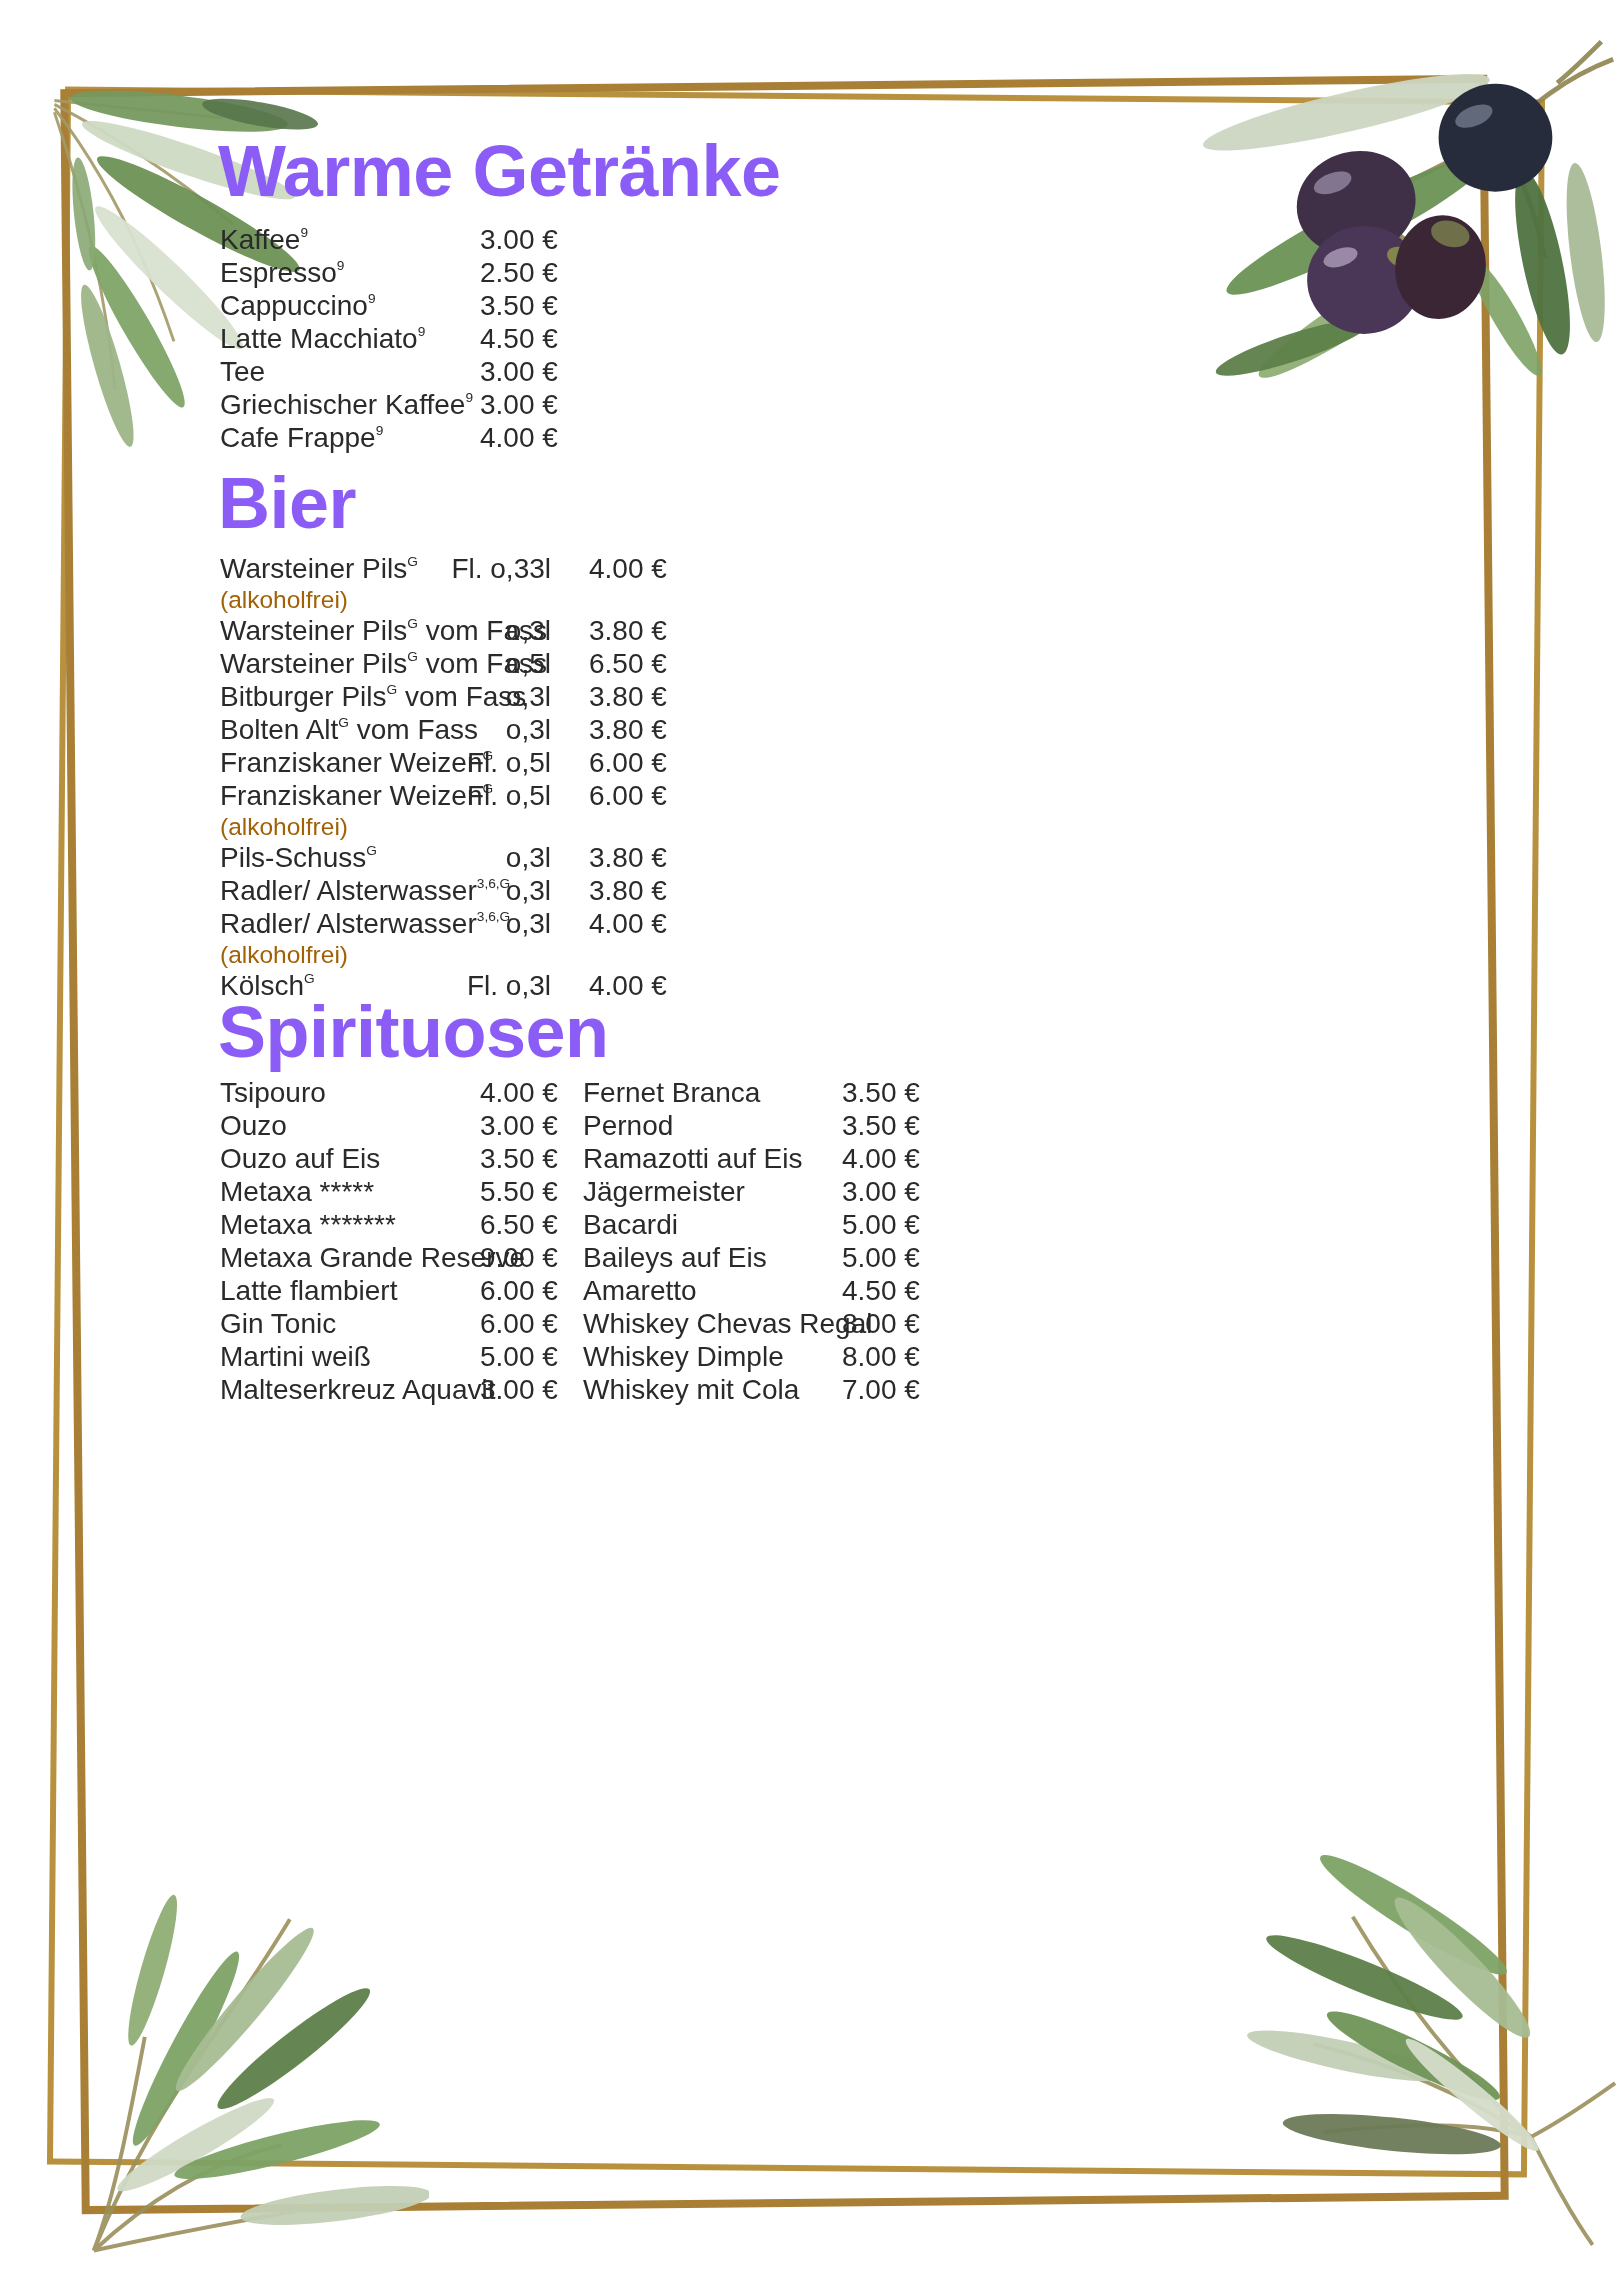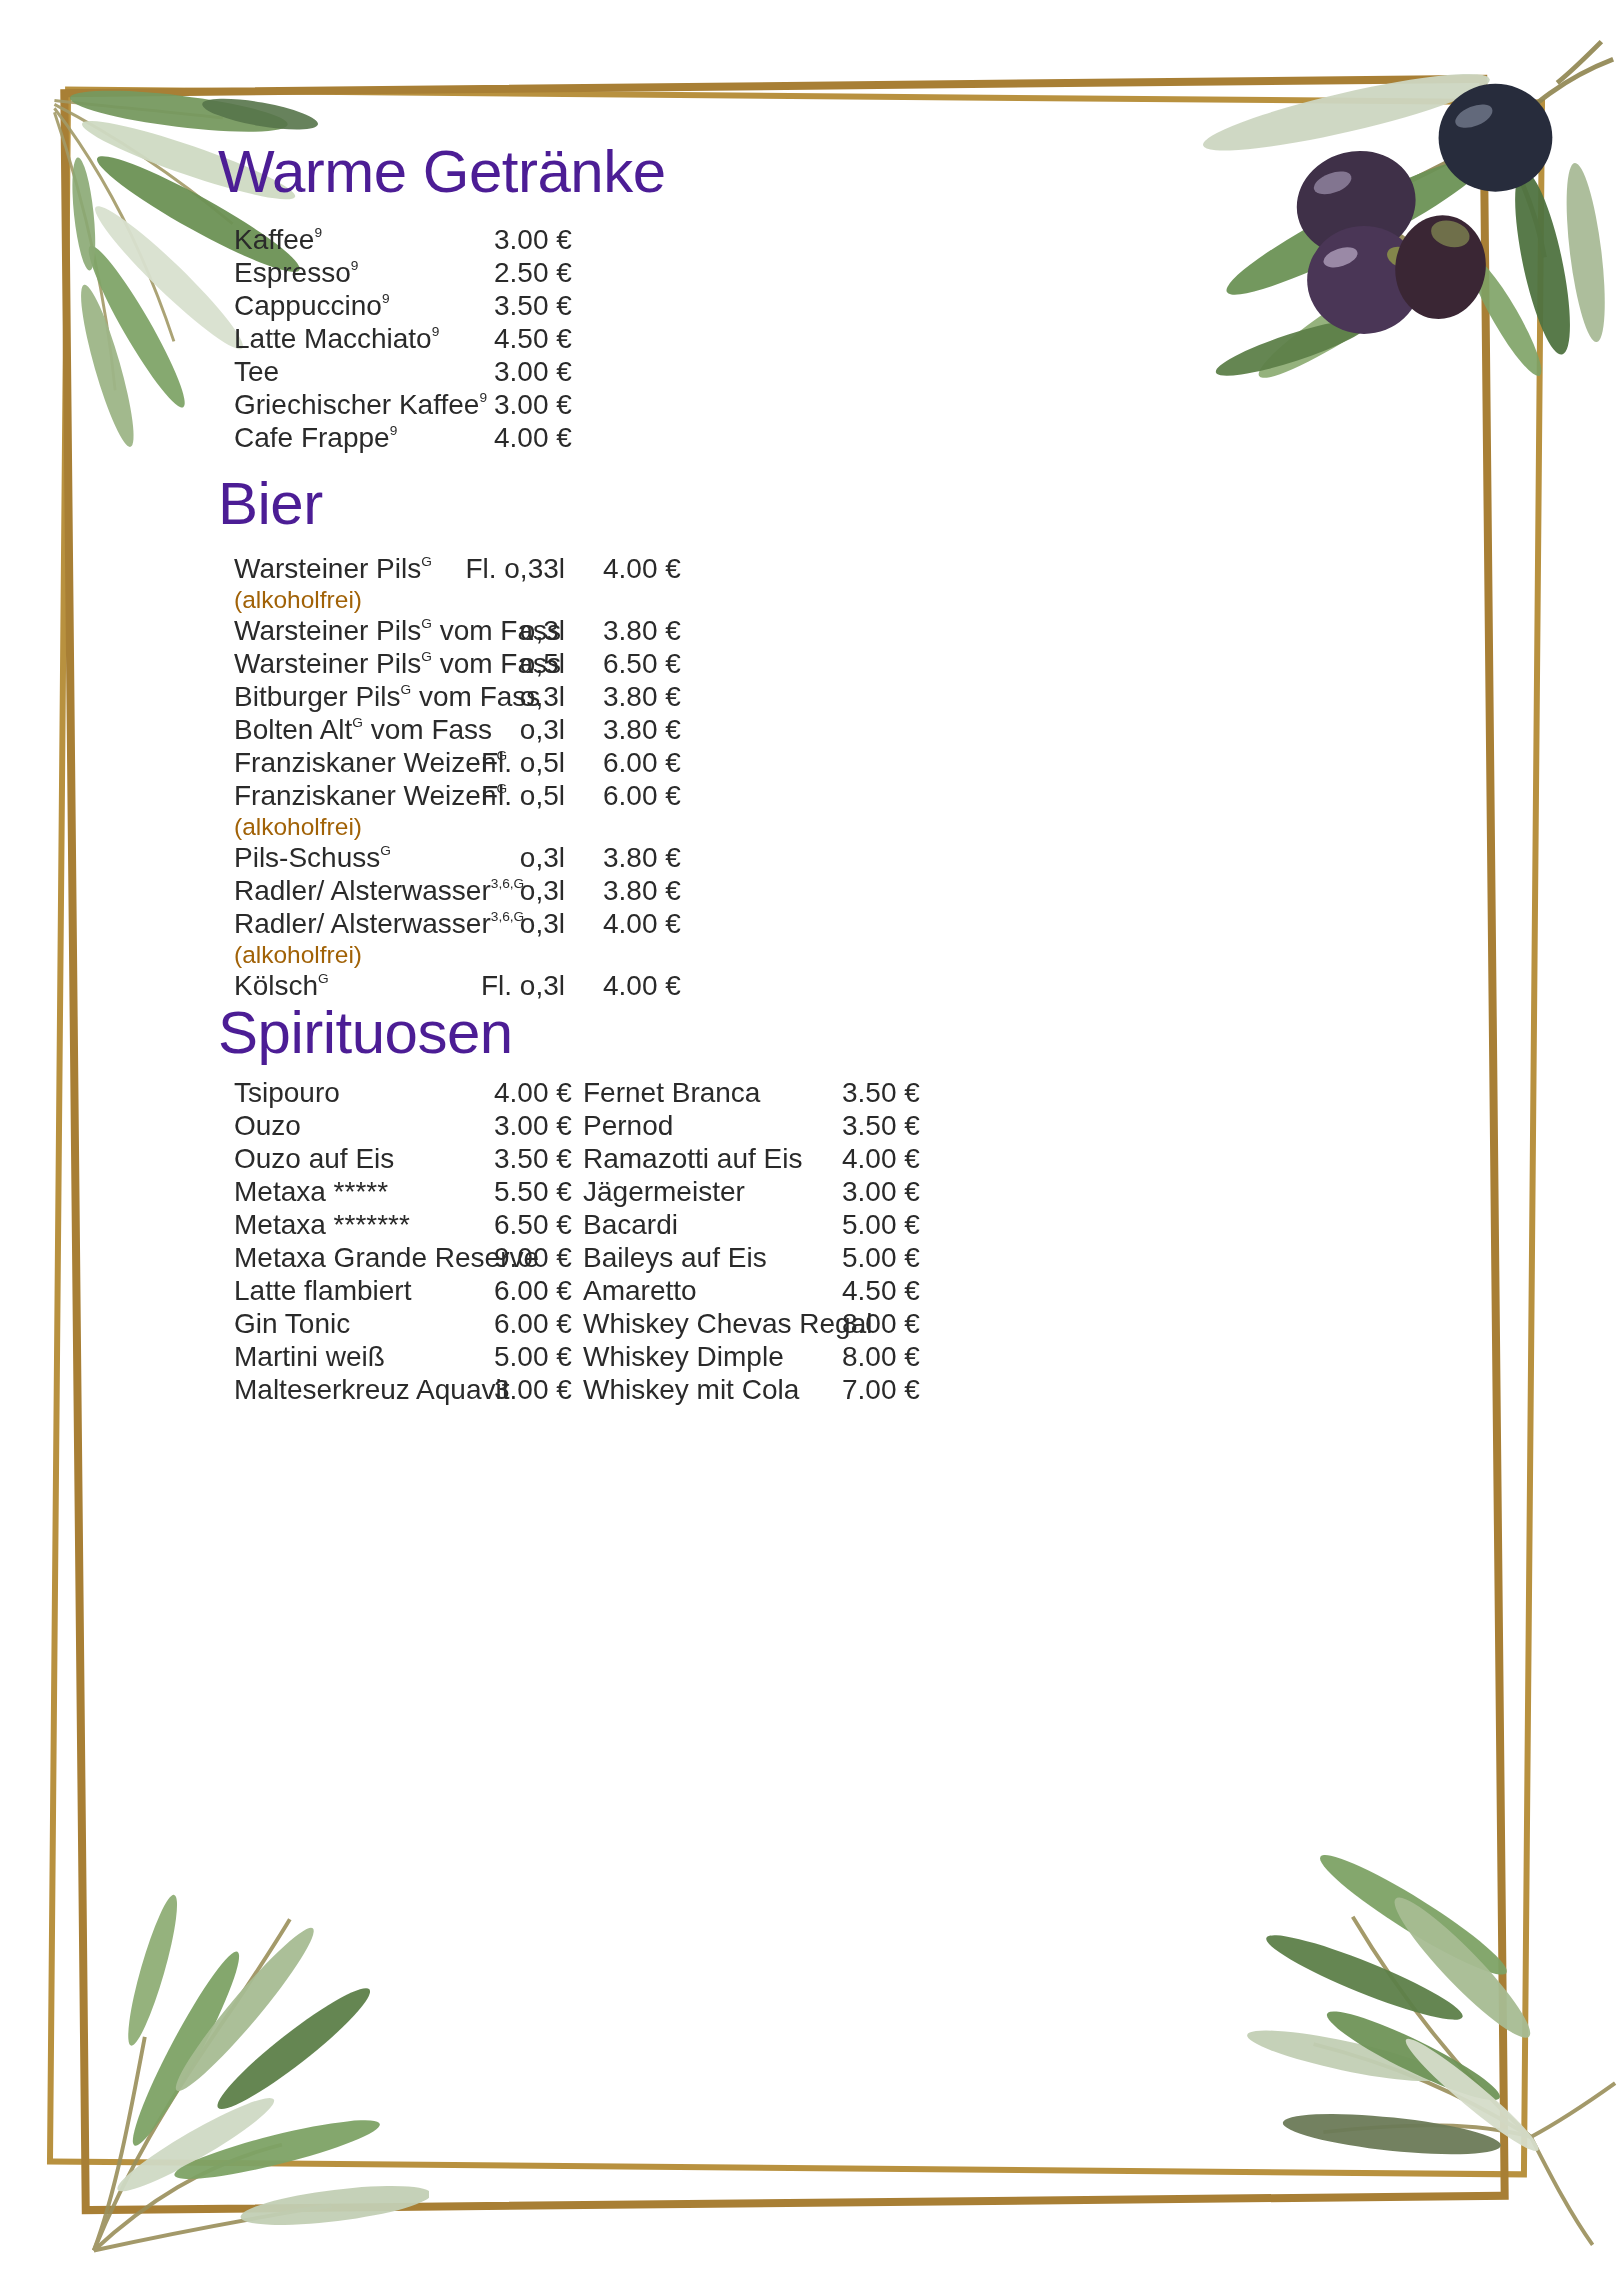--- a/index.html
+++ b/index.html
@@ -22,28 +22,28 @@
     left:71px;top:82px;width:1411px;height:2109px;
     border:8.8px solid #a87f35;
     transform:rotate(-0.58deg);
   }
   
   .branch{position:absolute;z-index:2;pointer-events:none;}
   
   .content{position:absolute;left:218px;top:0;width:1215px;z-index:3;}
   .sec-title{
     position:absolute;left:0;margin:0;
-    font-size:60px;line-height:69px;font-weight:400;
-    letter-spacing:-0.5px;color:#4c1d95;white-space:nowrap;
+    font-size:72px;line-height:69px;font-weight:700;
+    letter-spacing:-0.5px;color:#8b5cf6;white-space:nowrap;
   }
   #title-warme{top:137px;}
   #title-bier{top:469px;}
   #title-spirit{top:998px;}
 
-  .items{position:absolute;left:16px;font-size:28px;color:#2a2a2a;}
+  .items{position:absolute;left:2px;font-size:28px;color:#2a2a2a;}
   #warme-items{top:223px;width:451px;}
   #bier-items{top:552px;width:588px;}
   #spirit-left{top:1076px;width:353px;}
   #spirit-right{top:1076px;left:365px;width:412px;}
 
   .row{position:relative;white-space:nowrap;}
   .g-row{display:grid;grid-template-columns:260px auto;line-height:33px;}
   .s-row{display:grid;grid-template-columns:260px auto;line-height:33px;}
   .s-row.right{grid-template-columns:259px auto;}
   .b-row{line-height:33px;}

